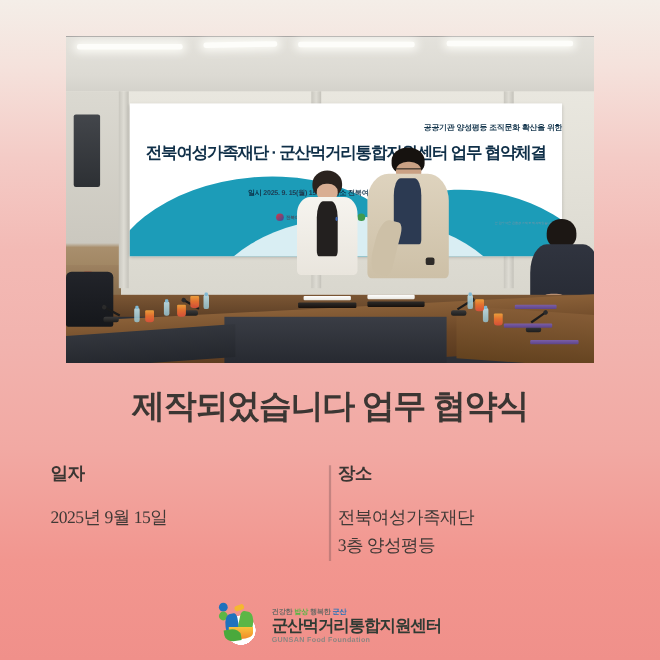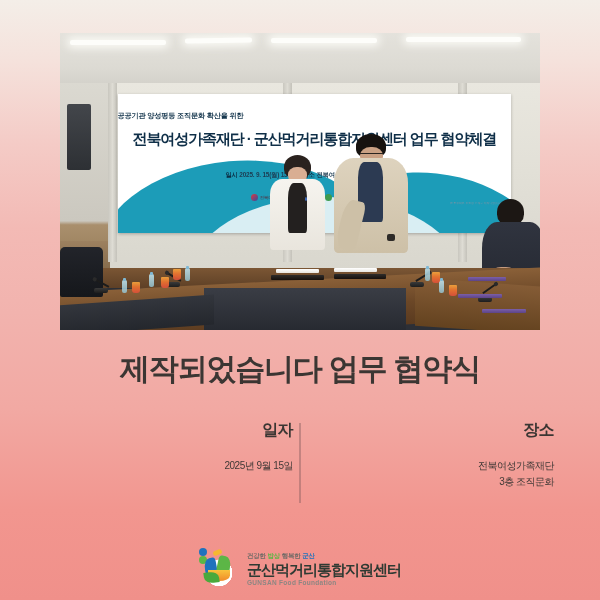--- a/index.html
+++ b/index.html
@@ -108,23 +108,24 @@
   .banner-swoop-c {
     position:absolute; left:18%; bottom:-74%;
     width:70%; height:100%;
     background:#d9eef3;
     border-radius:50% 50% 0 0 / 60% 60% 0 0;
   }
   .banner-inner { position:absolute; inset:0; }
 
   .b-line1 {
     position:absolute; left:0; right:0; top:12%;
-    text-align:left;
+    text-align:right;
     font-size:7.2px; font-weight:700; color:#16374e;
     letter-spacing:-.2px;
+    padding-left:18px;
   }
   .b-line2 {
     position:absolute; left:0; right:0; top:26%;
     text-align:center;
     font-size:15px; font-weight:700; color:#0f2f48;
     letter-spacing:-1.1px;
     white-space:nowrap;
   }
   .b-line3 {
     position:absolute; left:0; right:0; top:55%;
@@ -307,31 +308,32 @@
     letter-spacing:-1.2px;
   }
 
   
   .info-row {
     position:absolute; left:40px; right:40px; top:420px;
     display:flex; align-items:flex-start;
   }
   .info-col {
     flex:1 1 0;
-    text-align:right;
+    text-align:left;
     padding:0 6px;
+    font-family:Liberation Serif, serif;
   }
   .info-col.wide { flex:1.35 1 0; }
   .info-head {
     font-size:16px; font-weight:700; color:#3b3633;
     letter-spacing:-.6px;
     margin-bottom:17px;
   }
   .info-body {
-    font-size:10px; font-weight:500; color:#403936;
+    font-size:16px; font-weight:500; color:#403936;
     line-height:1.62; letter-spacing:-.5px;
   }
   .vdiv {
     width:1px; align-self:stretch;
     min-height:80px;
     background:rgba(120,85,88,.38);
     margin-top:3px;
   }
 
   
@@ -537,21 +539,21 @@
 
     <div class="vdiv"></div>
 
 
     <div class="vdiv"></div>
 
     <div class="info-col">
       <div class="info-head">장소</div>
       <div class="info-body">
         <div>전북여성가족재단</div>
-        <div>3층 조직문화</div>
+        <div>3층 양성평등</div>
       </div>
     </div>
 
   </div>
 
   <div class="footer">
     <div class="emblem">
       <div class="emblem-circle"></div>
       <div class="e-fig e-blue-body"></div>
       <div class="e-blue-head"></div>

